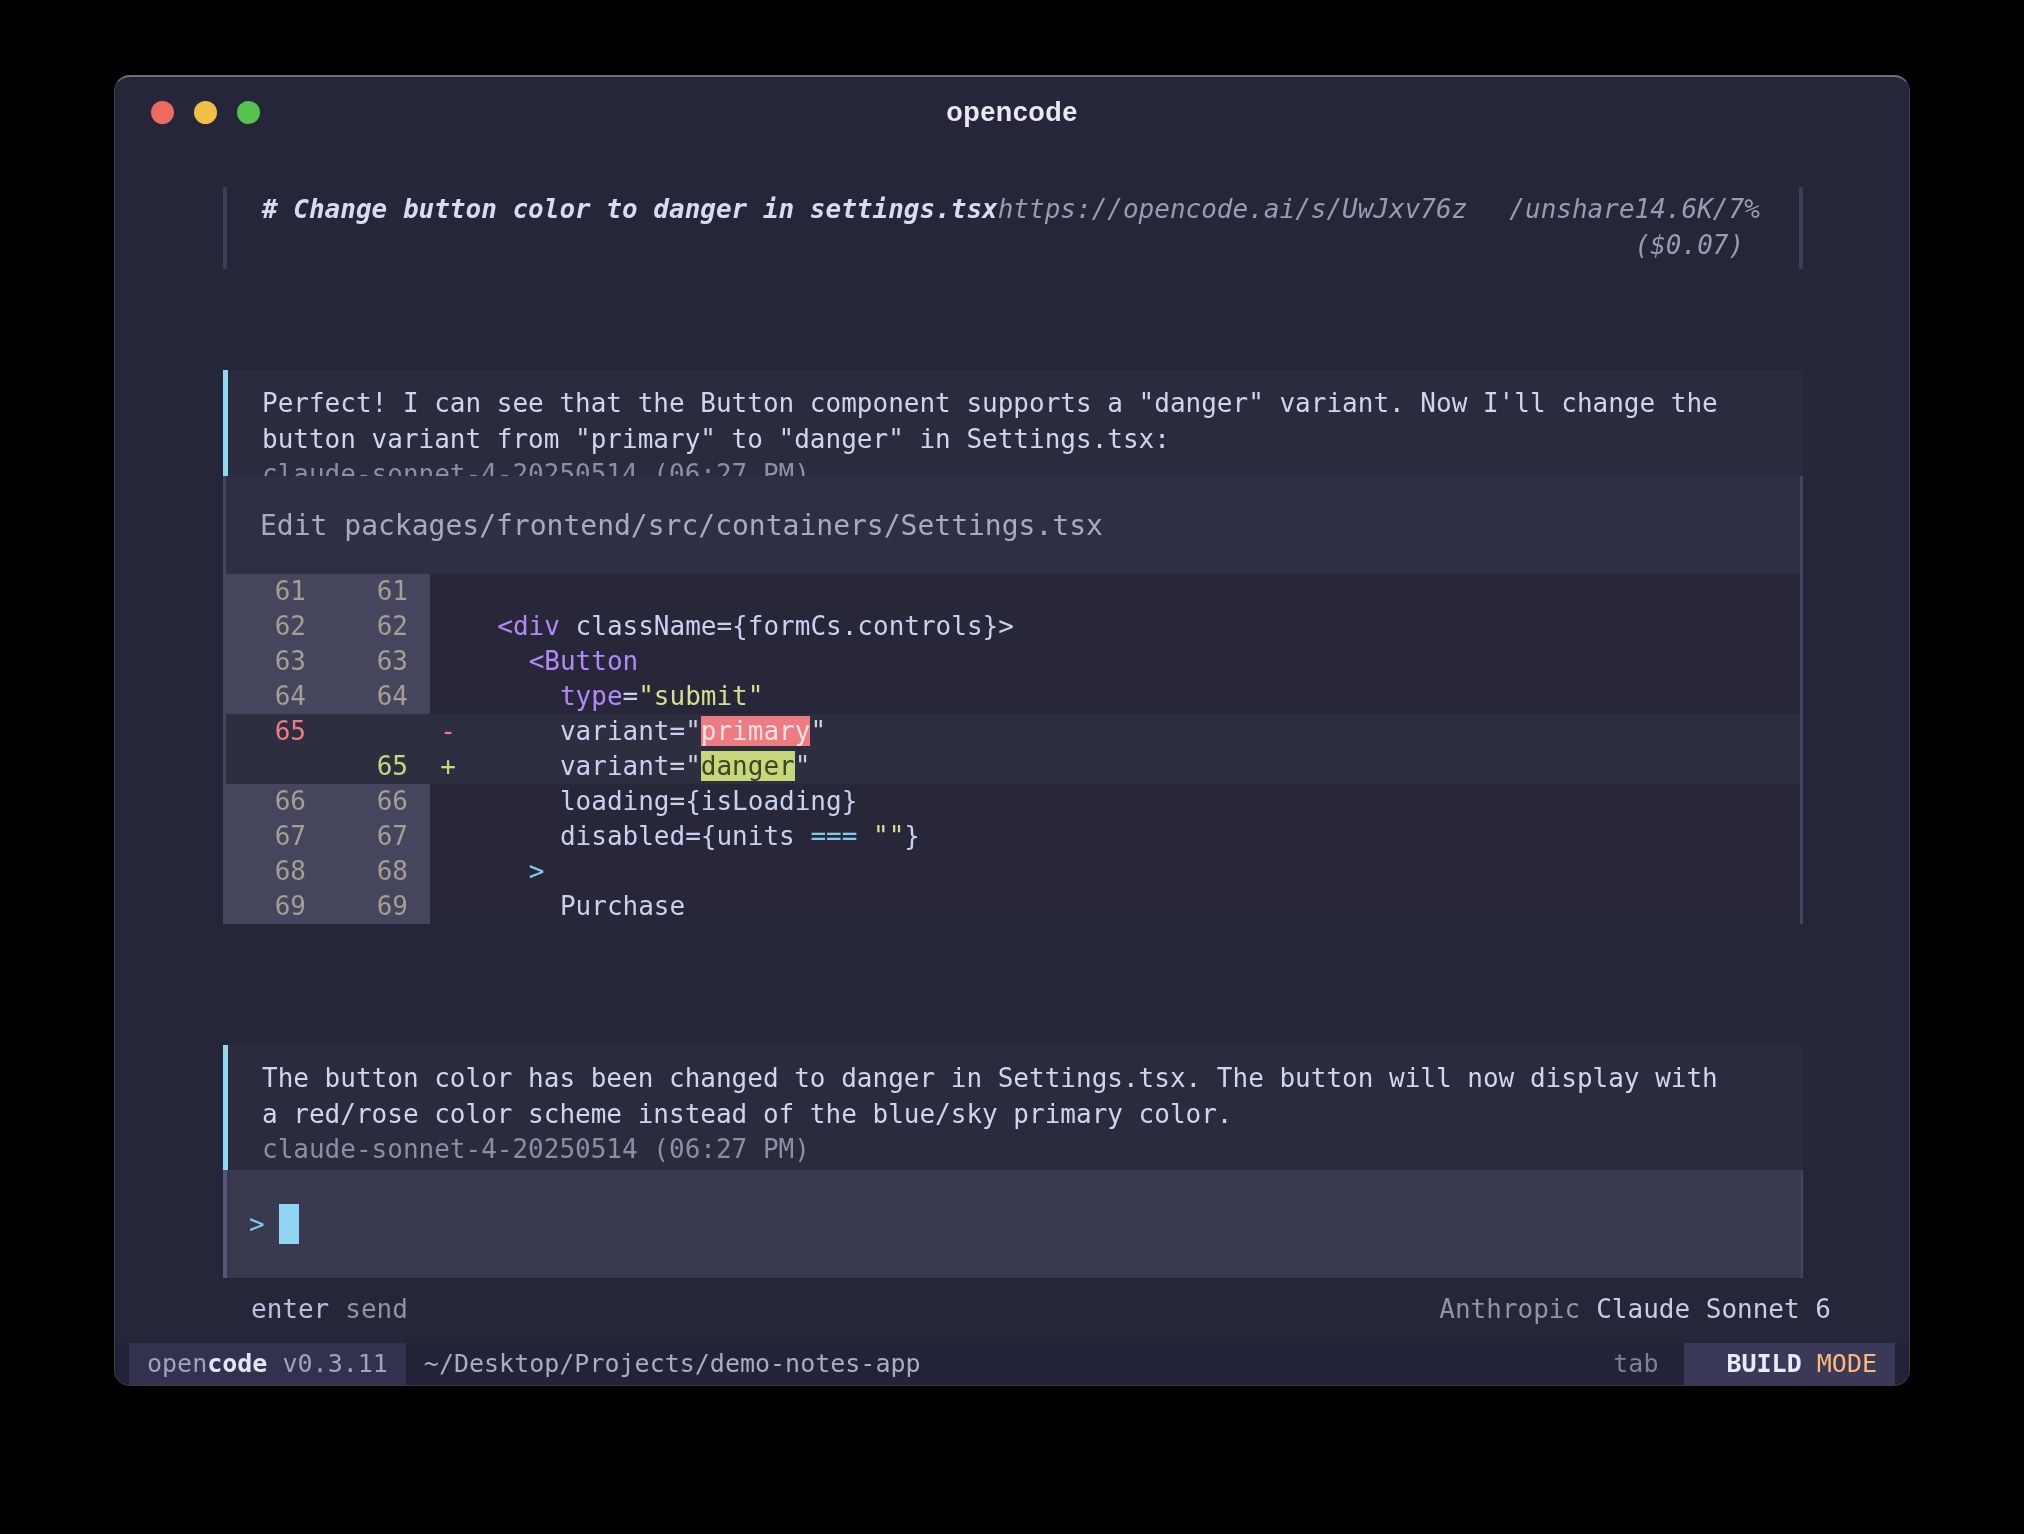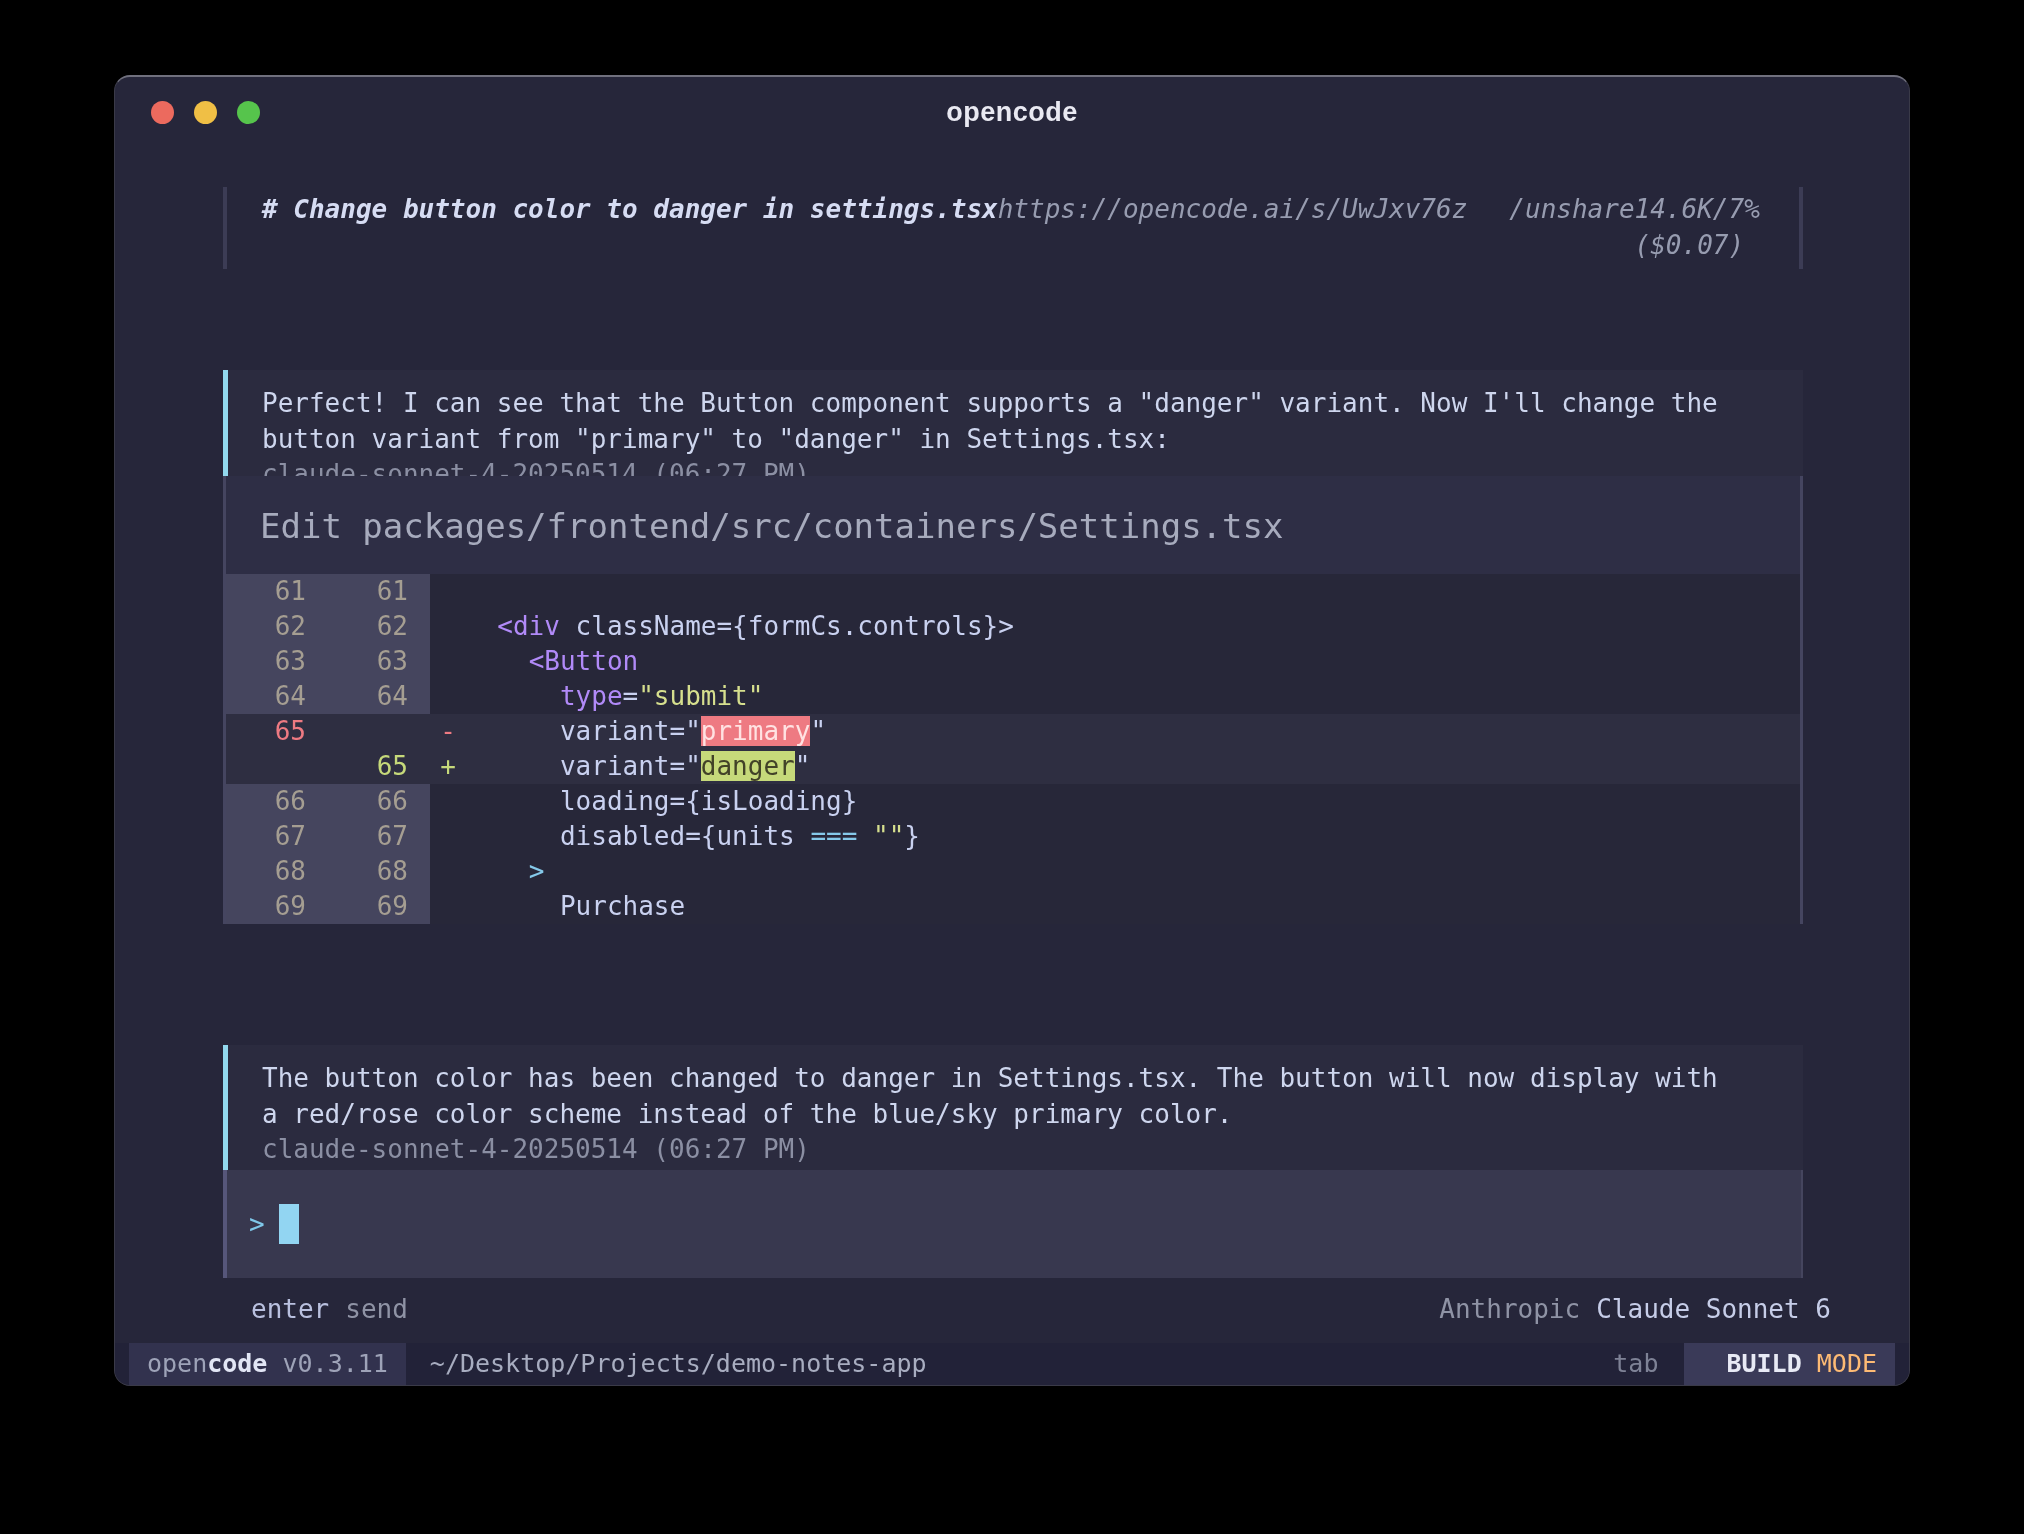--- a/index.html
+++ b/index.html
@@ -47,21 +47,21 @@
   .msg-1{top:293px;}
   .msg-2{top:968px;}
   .message .meta{color:#8b8fa3;}
   .message .line{white-space:pre;}
 
   
   .tool-card{
     top:399px; background:#2e2e45;
     border-left:3px solid #454560; border-right:3px solid #454560;
   }
-  .tool-header{padding:32px 0 30px 34px; font-size:34px; line-height:36px; color:#a7abbd; white-space:pre;}
+  .tool-header{padding:32px 0 30px 34px; font-size:28px; line-height:36px; color:#a7abbd; white-space:pre;}
   .diff{background:#272739;}
   .diff-row{display:flex; height:35px; line-height:35px; font-size:26px;}
   .gut{width:102px; flex:0 0 102px; text-align:right; padding-right:22px; background:#45455e; color:#a59e92;}
   .sign{width:36px; flex:0 0 36px; text-align:center; color:#c9d1f0;}
   .code{white-space:pre; color:#c9d1f0; flex:1 1 auto;}
   .diff-row.kind-del, .diff-row.kind-add{background:#2e2e41;}
   .diff-row.kind-del .gut, .diff-row.kind-add .gut{background:transparent;}
   .diff-row.kind-del .gut.old{color:var(--c-del,#ee7a82);}
   .diff-row.kind-add .gut.new{color:var(--c-add,#c6d97a);}
   .diff-row.kind-del .sign{color:var(--c-del,#ee7a82);}
@@ -90,21 +90,21 @@
 
   
   .statusbar{
     position:absolute; left:0; right:0; bottom:0; height:42px;
     background:#222238; border-radius:0 0 15px 15px;
     display:flex; align-items:stretch; font-size:25px; line-height:42px;
     padding:0 14px; overflow:hidden;
   }
   .seg{background:#32324e; padding:0 18px; white-space:pre;}
   .seg.app .dim{color:#9ea3b8;} .seg.app .bold{color:#e2e6f5; font-weight:bold;}
-  .cwd{color:#a8adc0; padding-left:24px; white-space:pre;}
+  .cwd{color:#a8adc0; padding-left:18px; white-space:pre;}
   .sb-spacer{flex:1 1 auto;}
   .tab-hint{color:#7e8296; padding-right:26px;}
   .seg.mode{background:#3a3a58;}
   .seg.mode .bold{color:#e8eaf5; font-weight:bold;margin-left:24px;}
   .seg.mode .rest{color:#fdba74;margin-top:16px;}
 </style>
 </head>
 <body>
 
 <div class="window">

